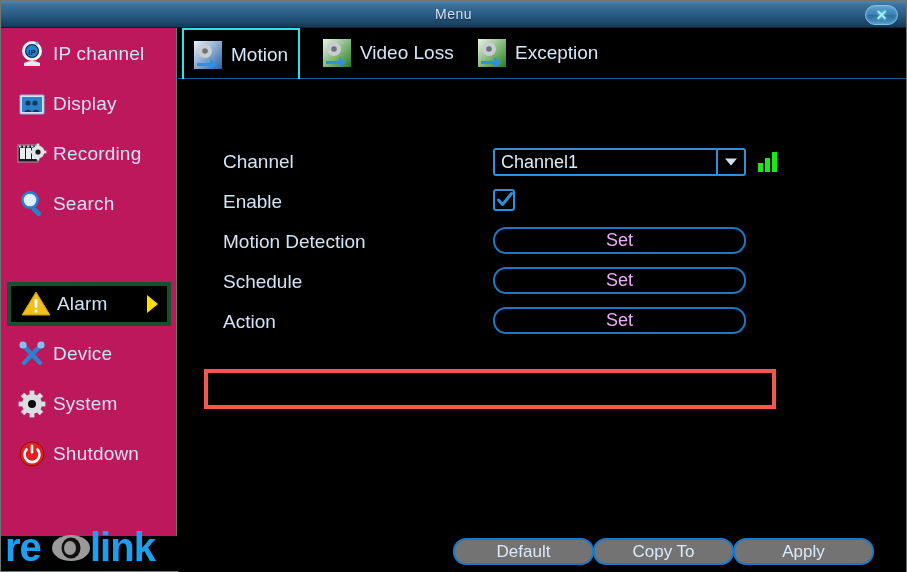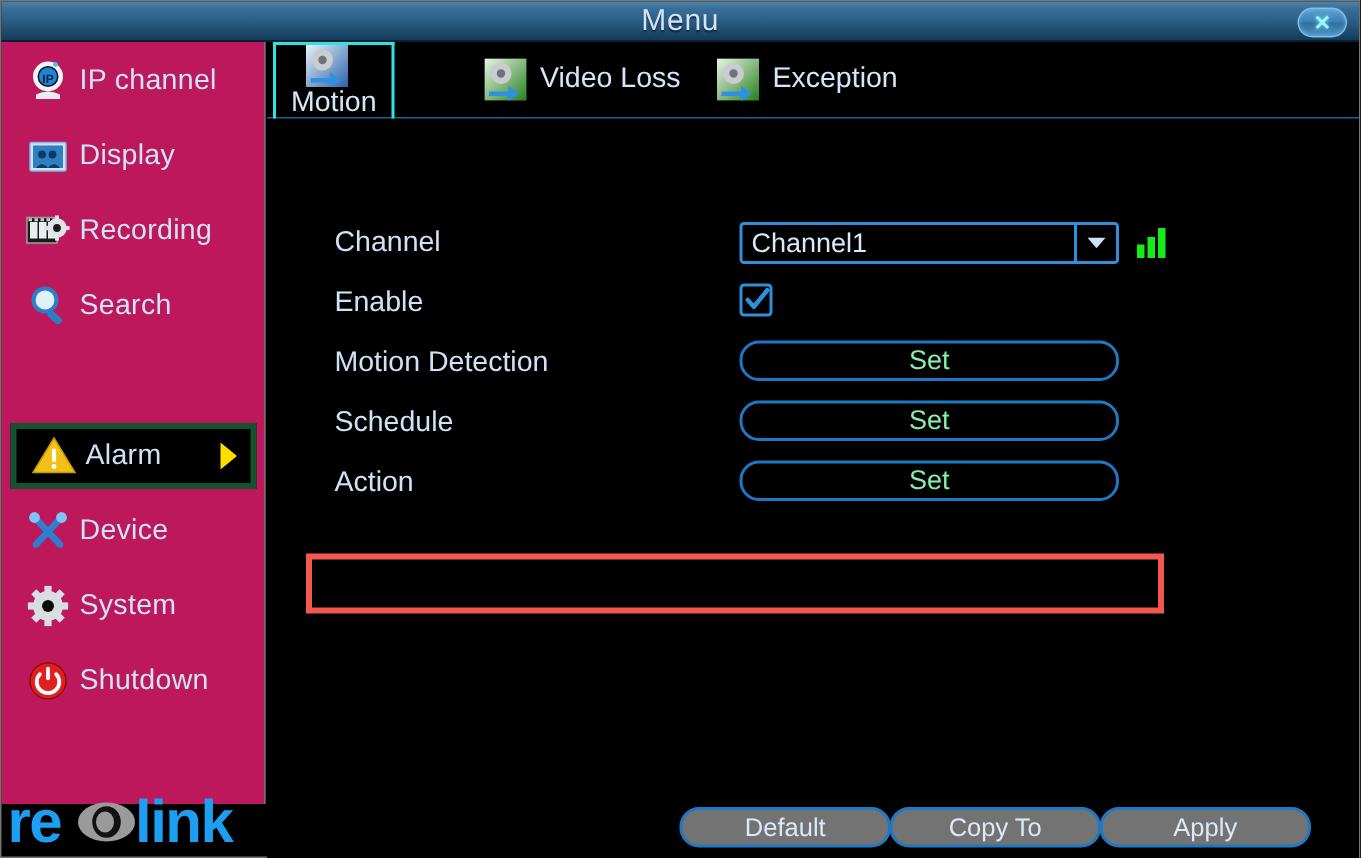--- a/index.html
+++ b/index.html
@@ -16,21 +16,21 @@
 
   
   .titlebar{
     position:absolute; left:0; top:0; width:905px; height:27px;
     background:linear-gradient(to bottom,#4f83ab 0%,#3b6e96 18%,#2e6189 45%,#1d4a6e 78%,#143a58 100%);
     border-bottom:1px solid #0b2031;
   }
   .titlebar .title{
     position:absolute; left:0; top:0; width:100%; height:27px;
     line-height:27px; text-align:center;
-    font-size:20px; color:#cfe4f6; letter-spacing:.5px;
+    font-size:14px; color:#cfe4f6; letter-spacing:.5px;
     text-shadow:0 1px 1px rgba(0,0,0,.55);
   }
   .close-btn{
     position:absolute; right:8px; top:4px; width:33px; height:20px;
     border-radius:10px;
     background:linear-gradient(to bottom,#5fa2d0 0%,#3b80b4 48%,#2e6f9f 52%,#4e95c4 100%);
     border:1px solid #7dc0e8;
     box-shadow:0 0 3px rgba(130,200,255,.5) inset;
     cursor:pointer;
   }
@@ -90,21 +90,20 @@
   }
   .tab{
     position:absolute; top:0; height:50px;
     display:flex; align-items:center; cursor:pointer;
     padding:0 10px;
   }
   .tab.active{
     border:2px solid #2fe3e3;
     border-bottom:none;
     height:51px;
-    flex-direction:column;
   }
   .tab-ico{
     width:28px; height:28px; margin-right:9px; flex:0 0 28px;
   }
   .tab-label{
     font-size:19px; color:#d5e7f7; font-weight:300; white-space:nowrap;
   }
 
   
   .form{ position:absolute; left:0; top:51px; width:728px; height:440px;padding-left:20px; }
@@ -140,21 +139,21 @@
     position:absolute; left:315px; top:4px; width:22px; height:22px;
     border:2px solid #2f8fd8; border-radius:3px; background:#000; cursor:pointer;
   }
   .checkbox svg{position:absolute;left:1px;top:0;}
 
   .setbtn{
     position:absolute; left:315px; top:2px; width:253px; height:27px;
     border:2px solid #1f78c4; border-radius:13px;
     background:#000; cursor:pointer;
     text-align:center; line-height:23px;
-    font-size:18px; color:#86efac; font-weight:300;
+    font-size:18px; color:#f0abfc; font-weight:300;
   }
 
   .highlight-box{
     position:absolute; left:26px; top:290px; width:572px; height:40px;
     border:4px solid #f2584f;
     pointer-events:none;
   }
 
   
   .footer{ position:absolute; left:0; bottom:6px; width:728px; height:28px; }

